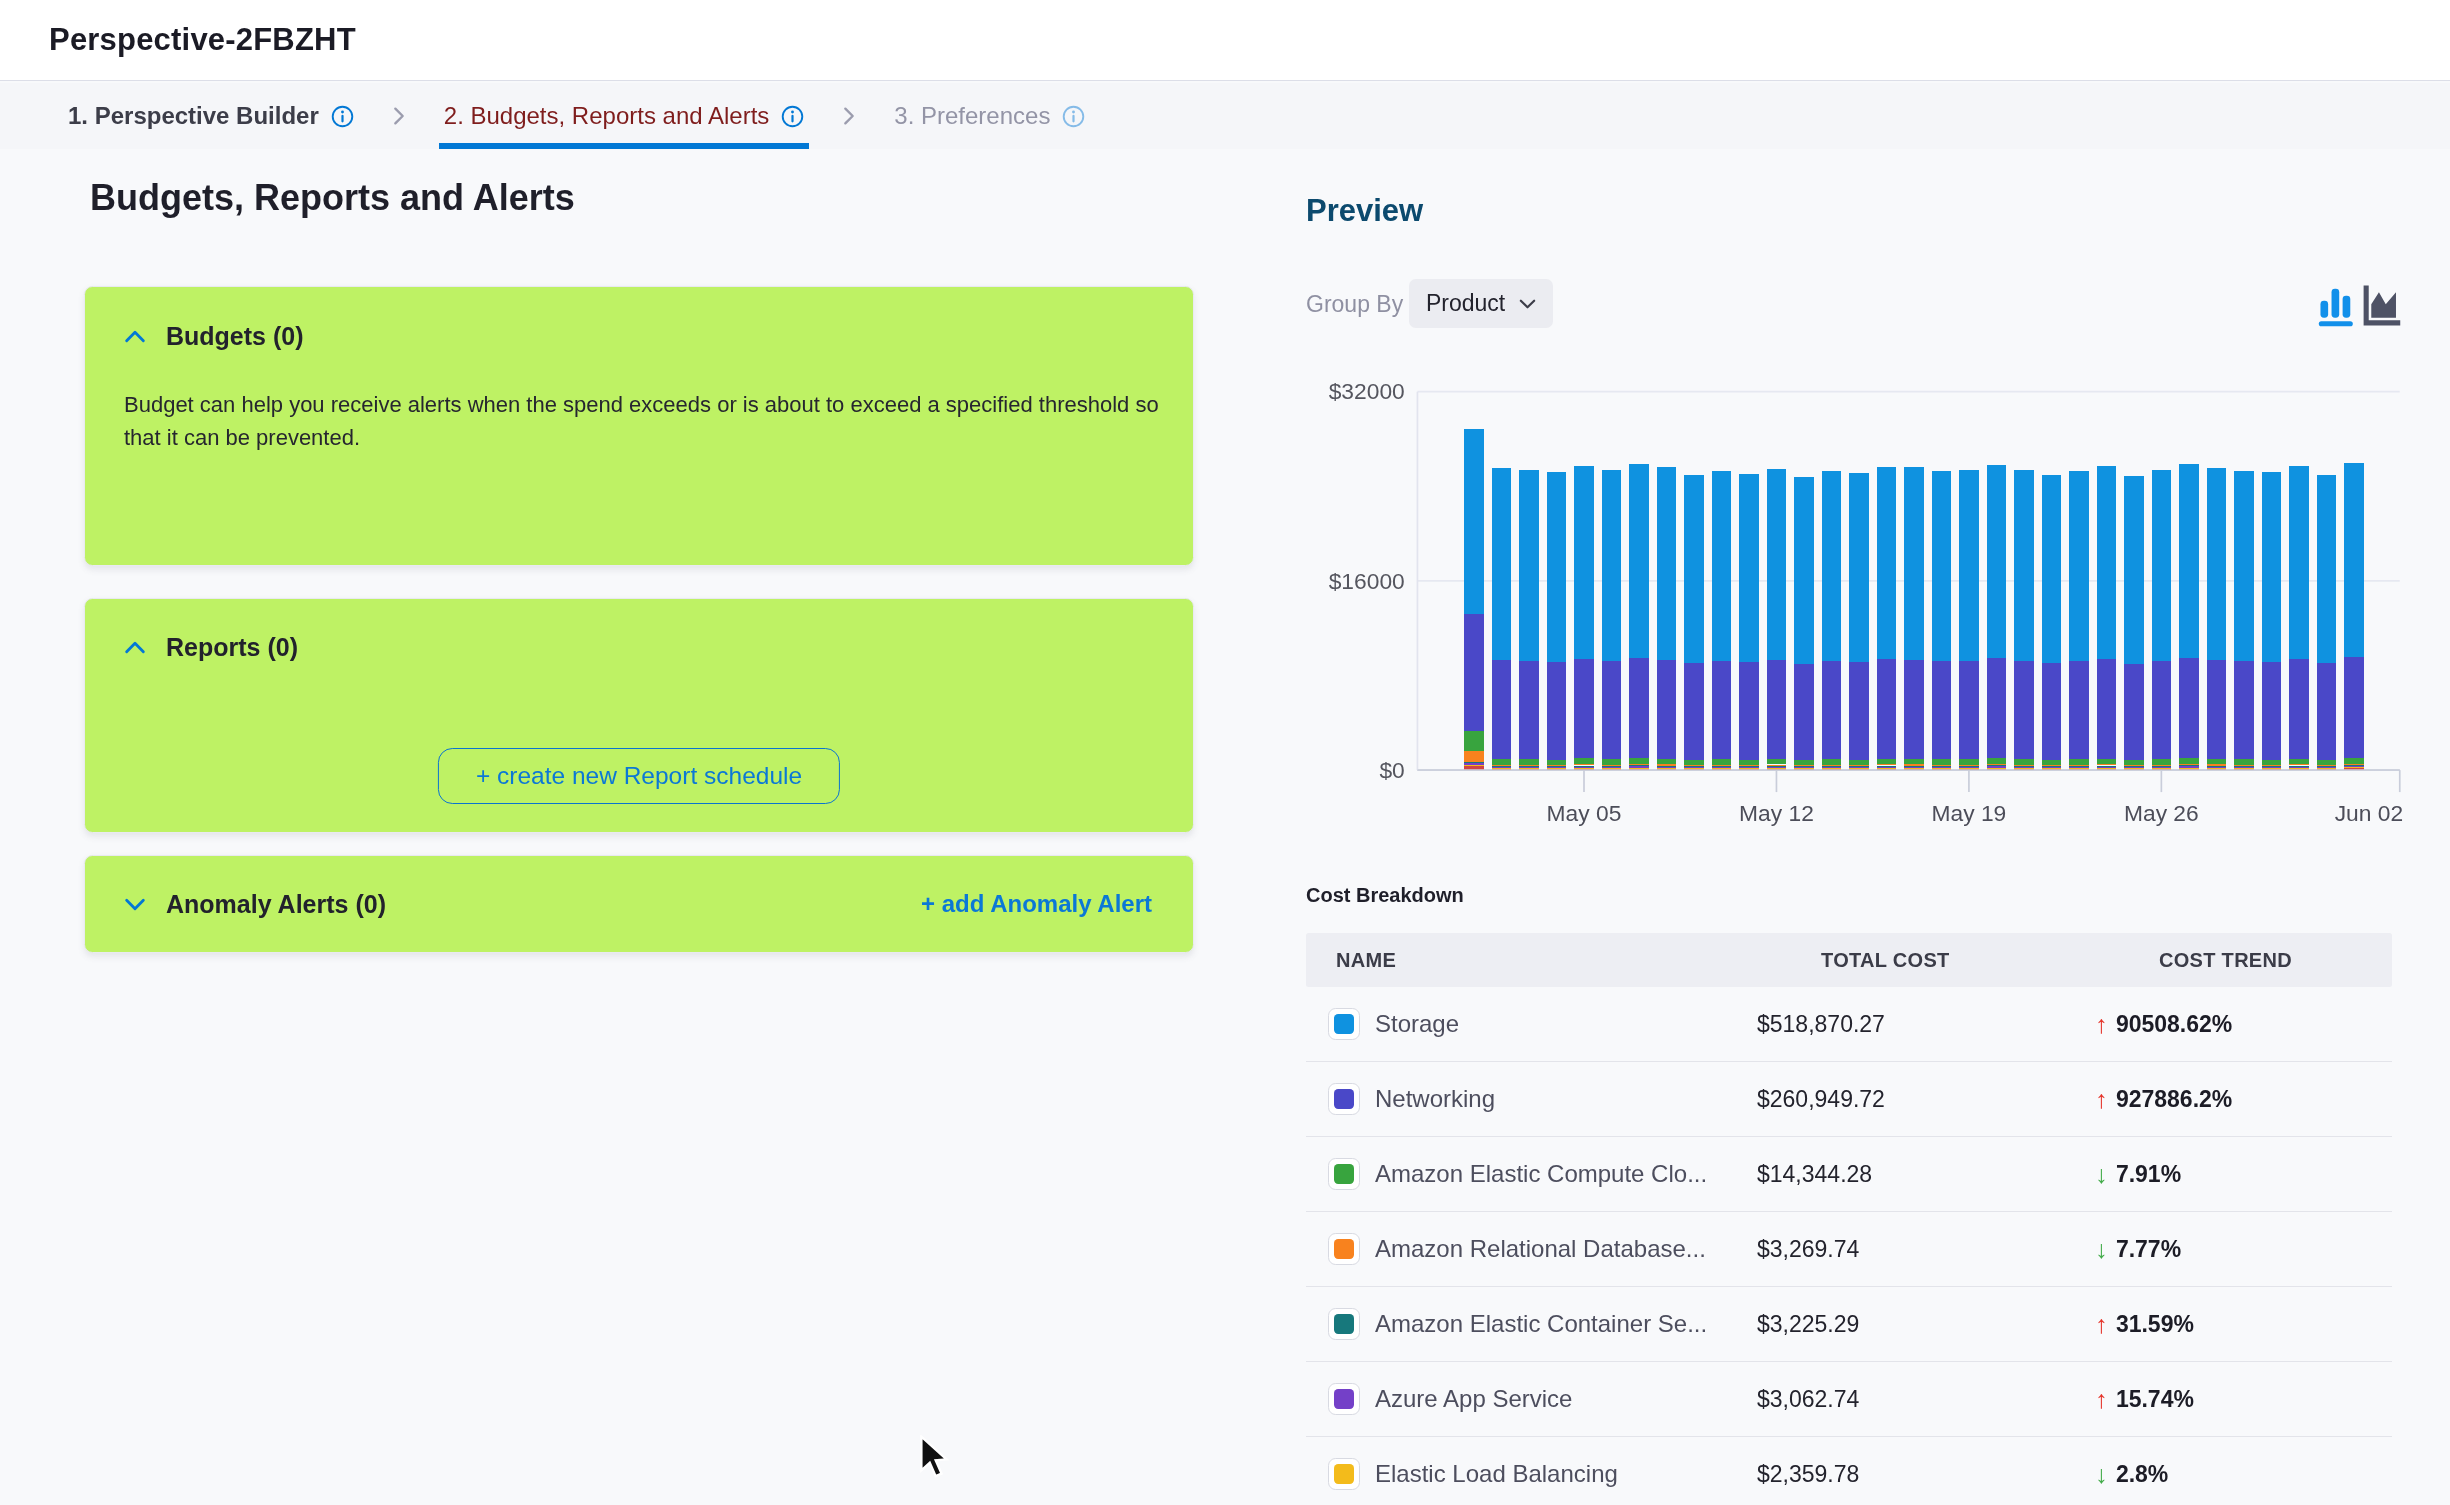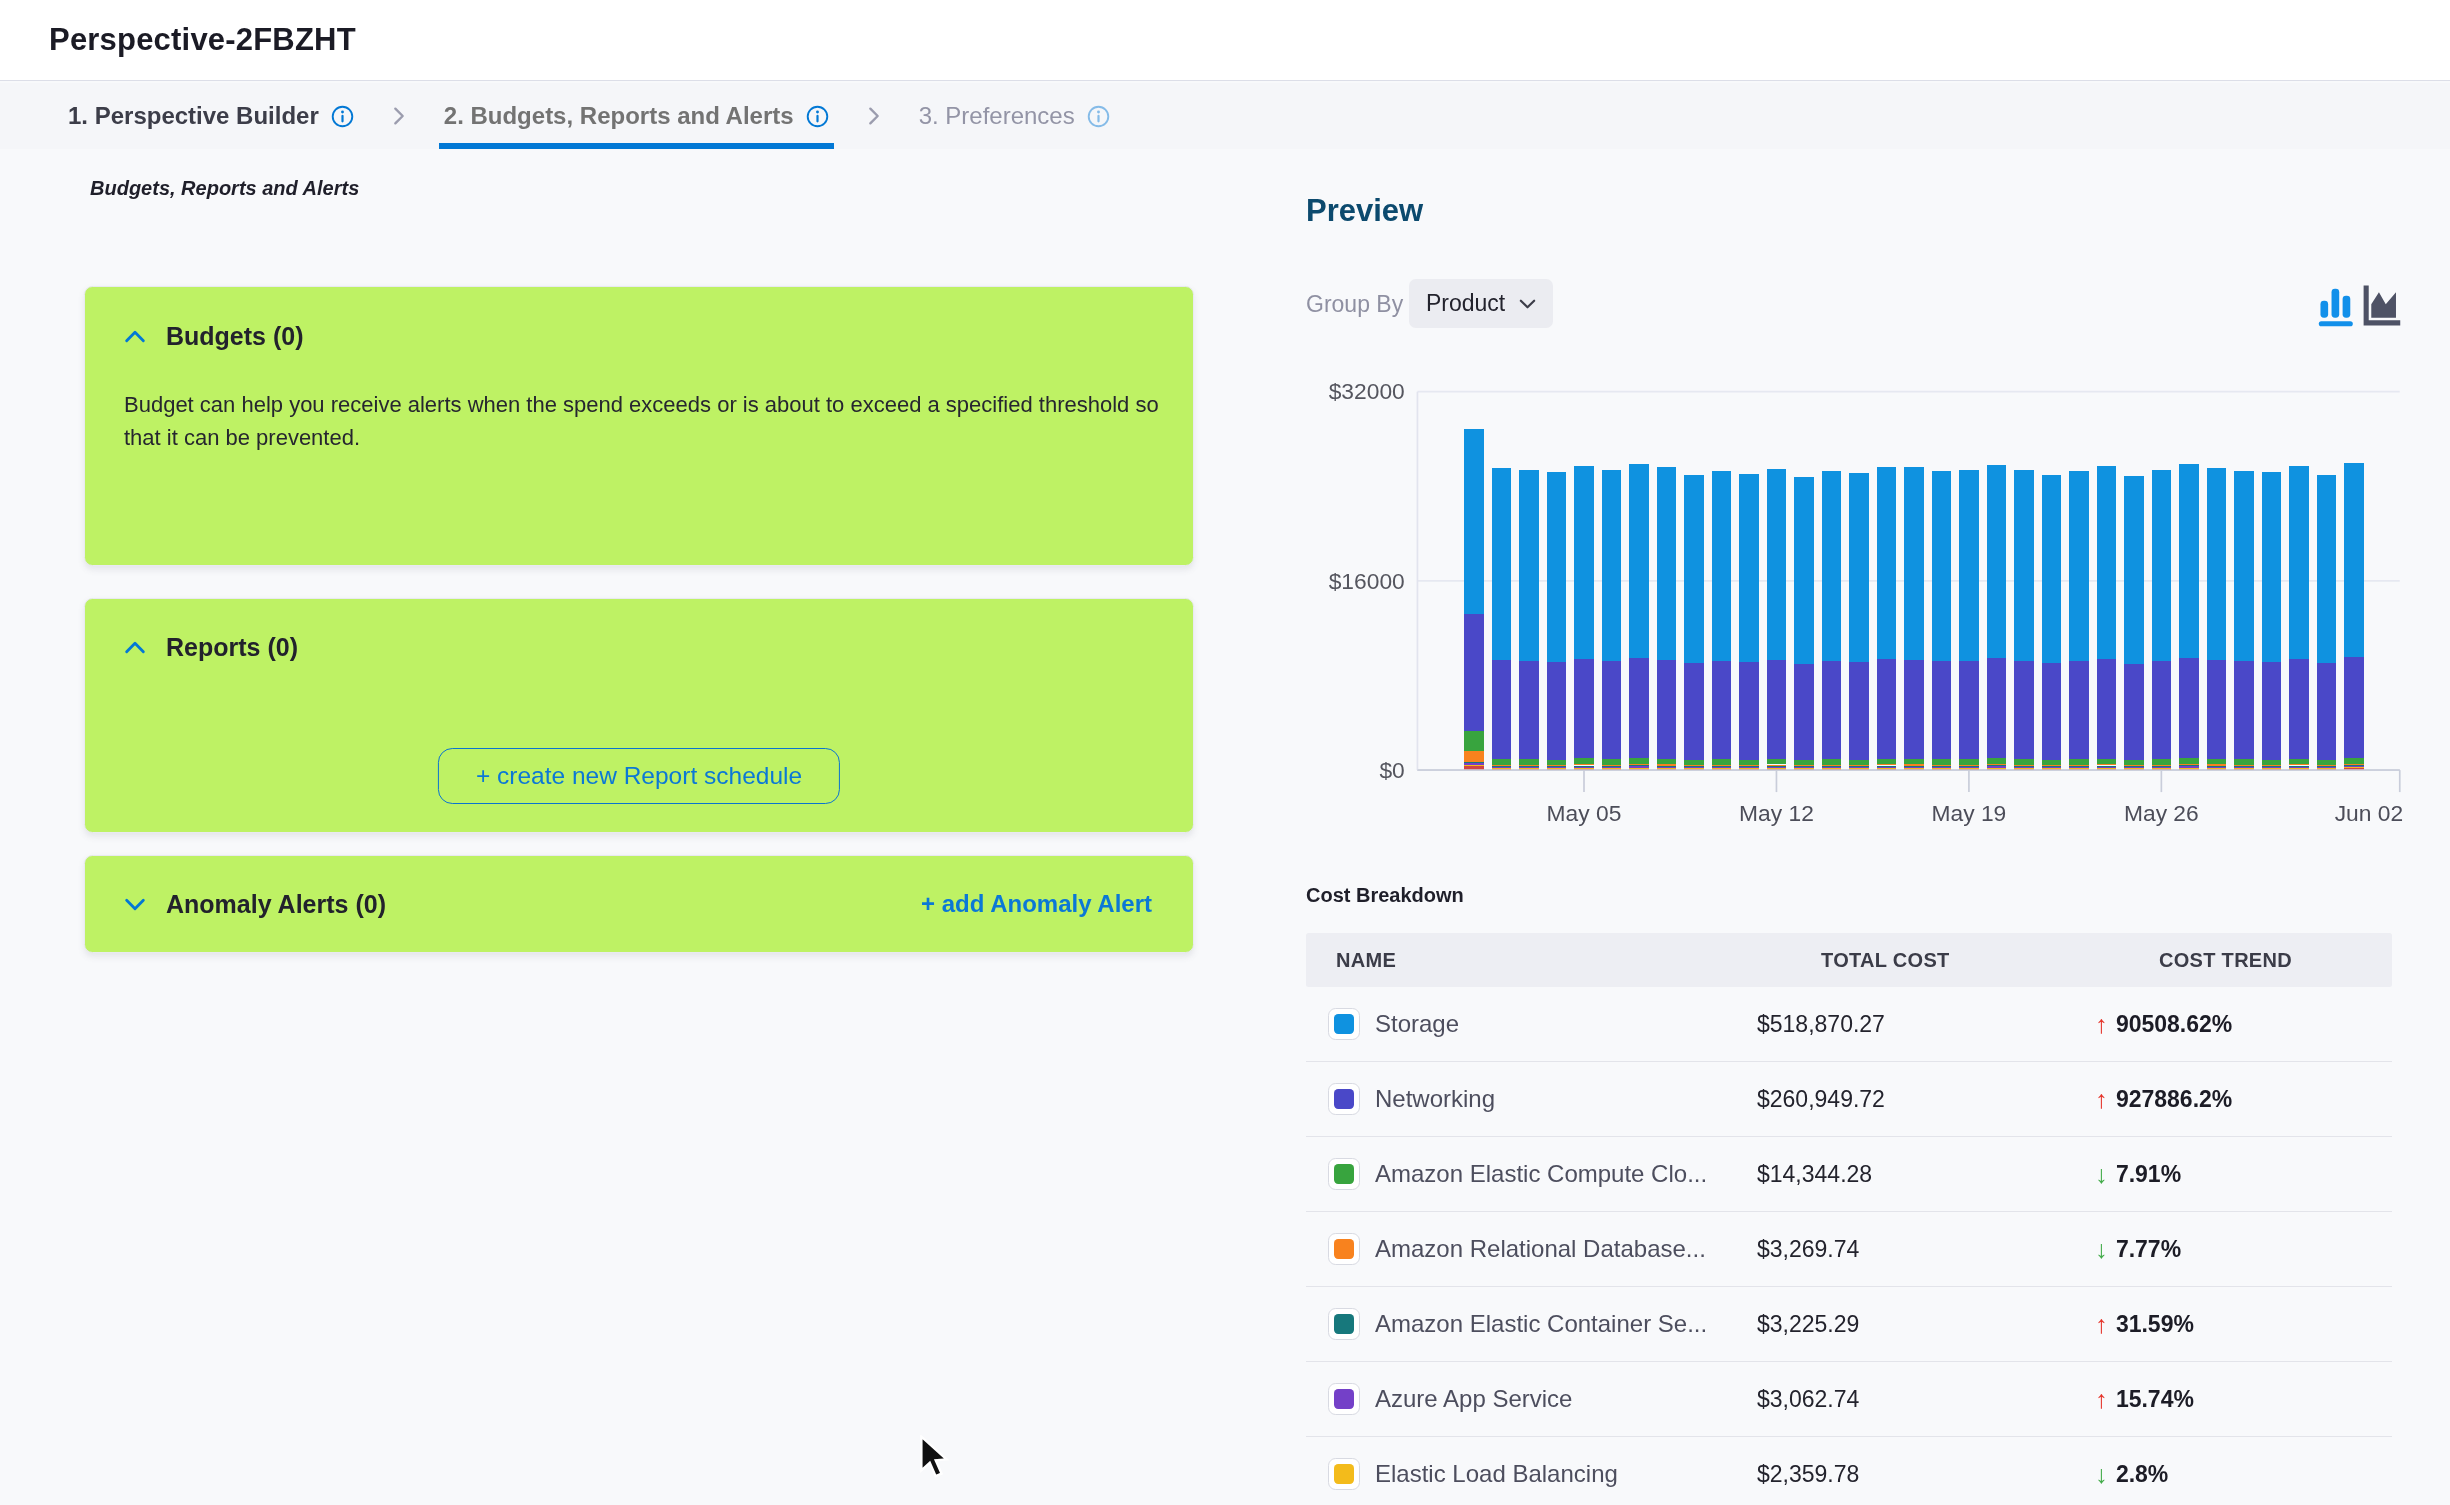--- a/index.html
+++ b/index.html
@@ -9,27 +9,27 @@
 
   
   .header { position:absolute; left:0; top:0; width:2450px; height:81px; background:#ffffff; border-bottom:1.7px solid #dcdee8; }
   .header-title { position:absolute; left:49px; top:22px; font-size:31px; font-weight:700; color:#1b1b25; letter-spacing:0.2px; }
 
   
   .tabs { position:absolute; left:0; top:83px; width:2450px; height:66px; display:flex; align-items:stretch; padding-left:68px; gap:34px; background:#f5f6f9; }
   .tab { position:relative; display:flex; align-items:center; gap:12px; font-size:24px; cursor:default; }
   .tab-sep { display:flex; align-items:center; }
   .tab--done { color:#3c3d49; font-weight:600; }
-  .tab--active { color:#737373; font-weight:700;align-items:center; }
+  .tab--active { color:#7f1d1d; font-weight:400;align-items:center; }
   .tab--active::after { content:""; position:absolute; left:-5px; right:-5px; bottom:0; height:6px; background:#0278d5; }
   .tab--next { color:#9394a6; font-weight:500; }
   .info-ic { width:23px; height:23px; flex:0 0 auto; }
 
   
-  .page-title { position:absolute; left:90px; top:177px; font-size:20px; font-weight:700; color:#1f1f2a;font-style:italic; }
+  .page-title { position:absolute; left:90px; top:177px; font-size:36px; font-weight:700; color:#1f1f2a; }
   .card { position:absolute; left:84px; width:1110px; background:#bef264; border:0.8px solid #e9eaf0; border-radius:8.4px; box-shadow:0 3.4px 6.8px rgba(96,97,112,.12); }
   .card-budgets { top:286px; height:280px; }
   .card-reports { top:598px; height:235px; }
   .card-anomaly { top:855px; height:98px; }
   .card-head { position:absolute; left:39px; display:flex; align-items:center; gap:20px; }
   .card-title { font-size:25px; font-weight:700; color:#22222c; }
   .chev-ic { width:22px; height:15px; }
   .card-desc { position:absolute; left:39px; width:1039px; font-size:22px; line-height:33px; color:#26262f; }
   .outline-btn { position:absolute; left:50%; transform:translateX(-50%); height:56px; display:flex; align-items:center; padding:0 37px; background:transparent; border:1.7px solid #0b74d0; border-radius:14.4px; color:#0b78d6; font-size:24.5px; font-weight:500; font-family:inherit; white-space:nowrap; cursor:pointer; }
   .anomaly-row { position:absolute; left:0; top:0; right:0; bottom:0; display:flex; align-items:center; justify-content:space-between; padding:0 41px 0 39px;text-align:center; }

